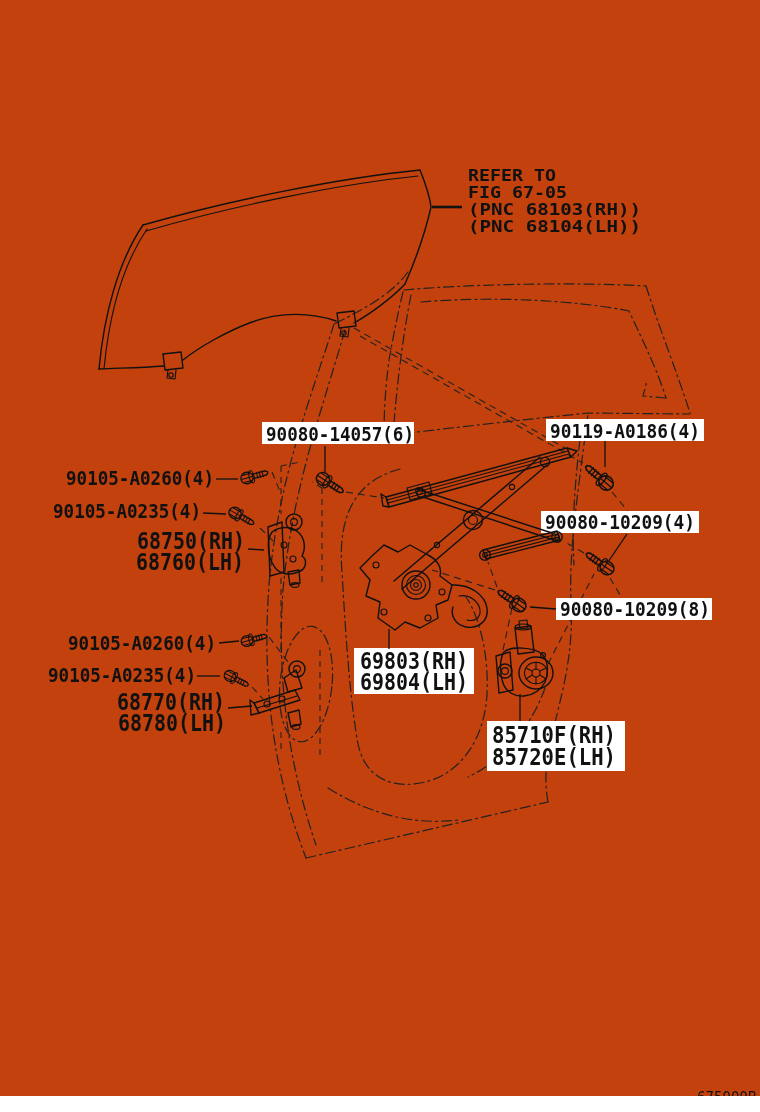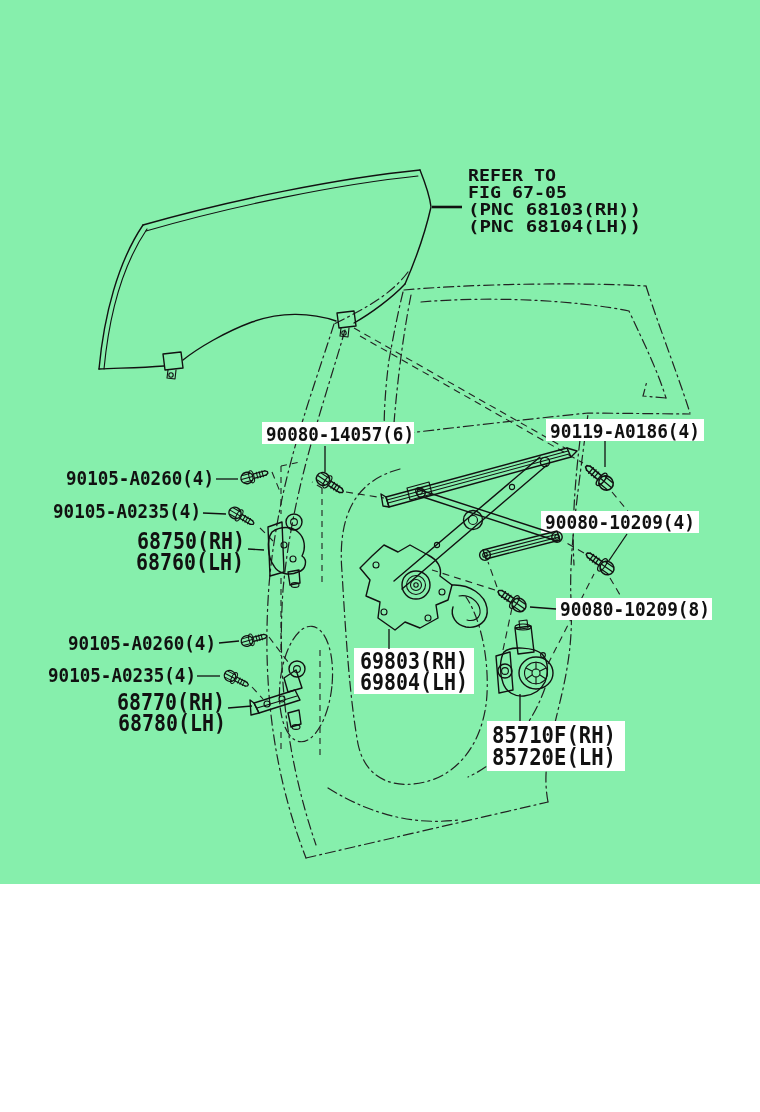--- a/index.html
+++ b/index.html
@@ -1,16 +1,16 @@
 <!DOCTYPE html>
 <html><head>
 <meta charset="utf-8">
 <style>
   html,body{margin:0;padding:0;background:#ffffff;}
-  .canvas{position:relative;width:760px;height:884px;background:#86efac;overflow:hidden;}
+  .canvas{position:relative;width:760px;height:1096px;background:#c2410c;overflow:hidden;}
   svg{display:block;}
   .ln{stroke:#111;stroke-width:1.4;fill:none;stroke-linecap:round;stroke-linejoin:round;}
   .thin{stroke:#111;stroke-width:1.1;fill:none;stroke-linecap:round;stroke-linejoin:round;}
   .door{stroke:#222;stroke-width:1.2;fill:none;stroke-dasharray:10 4 2 4;stroke-linecap:round;}
   .jamb{stroke:#222;stroke-width:1.1;fill:none;stroke-dasharray:6 5;}
   .proj{stroke:#222;stroke-width:1.1;fill:none;stroke-dasharray:7 5;}
   .leader{stroke:#111;stroke-width:1.3;fill:none;}
   .lead-thick{stroke:#111;stroke-width:2.6;fill:none;}
   .whitebg{fill:#ffffff;stroke:none;}
   text{font-family:"DejaVu Sans Mono","Liberation Mono",monospace;font-weight:bold;fill:#111;}

